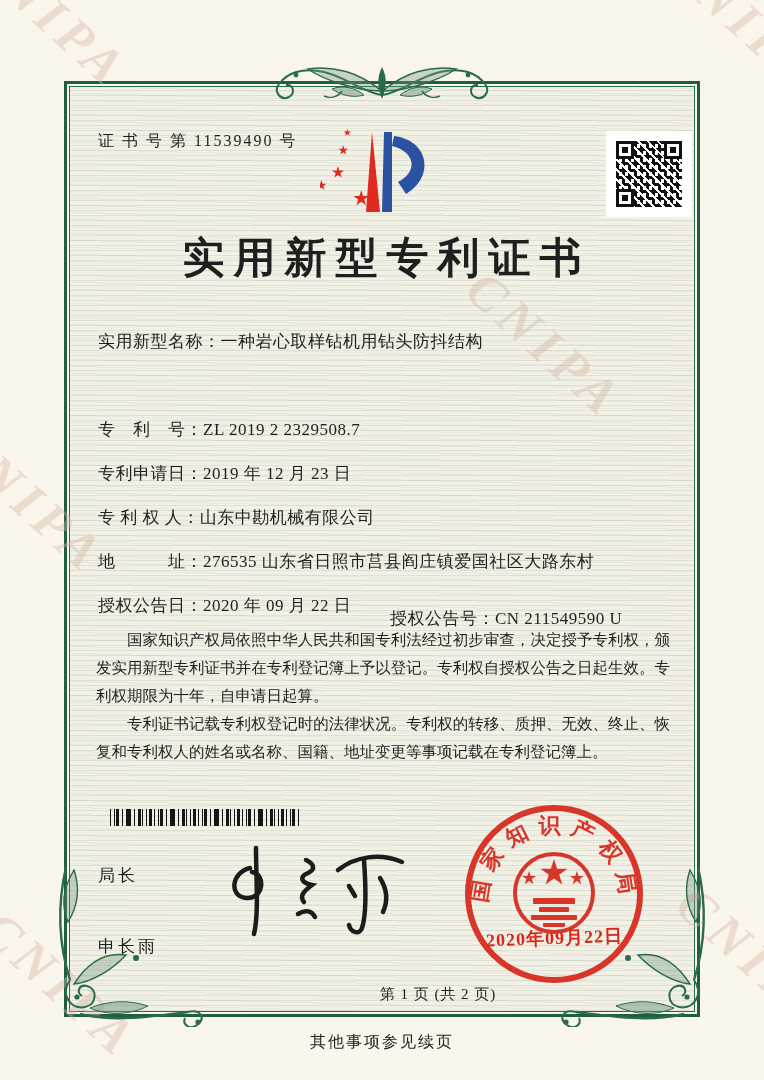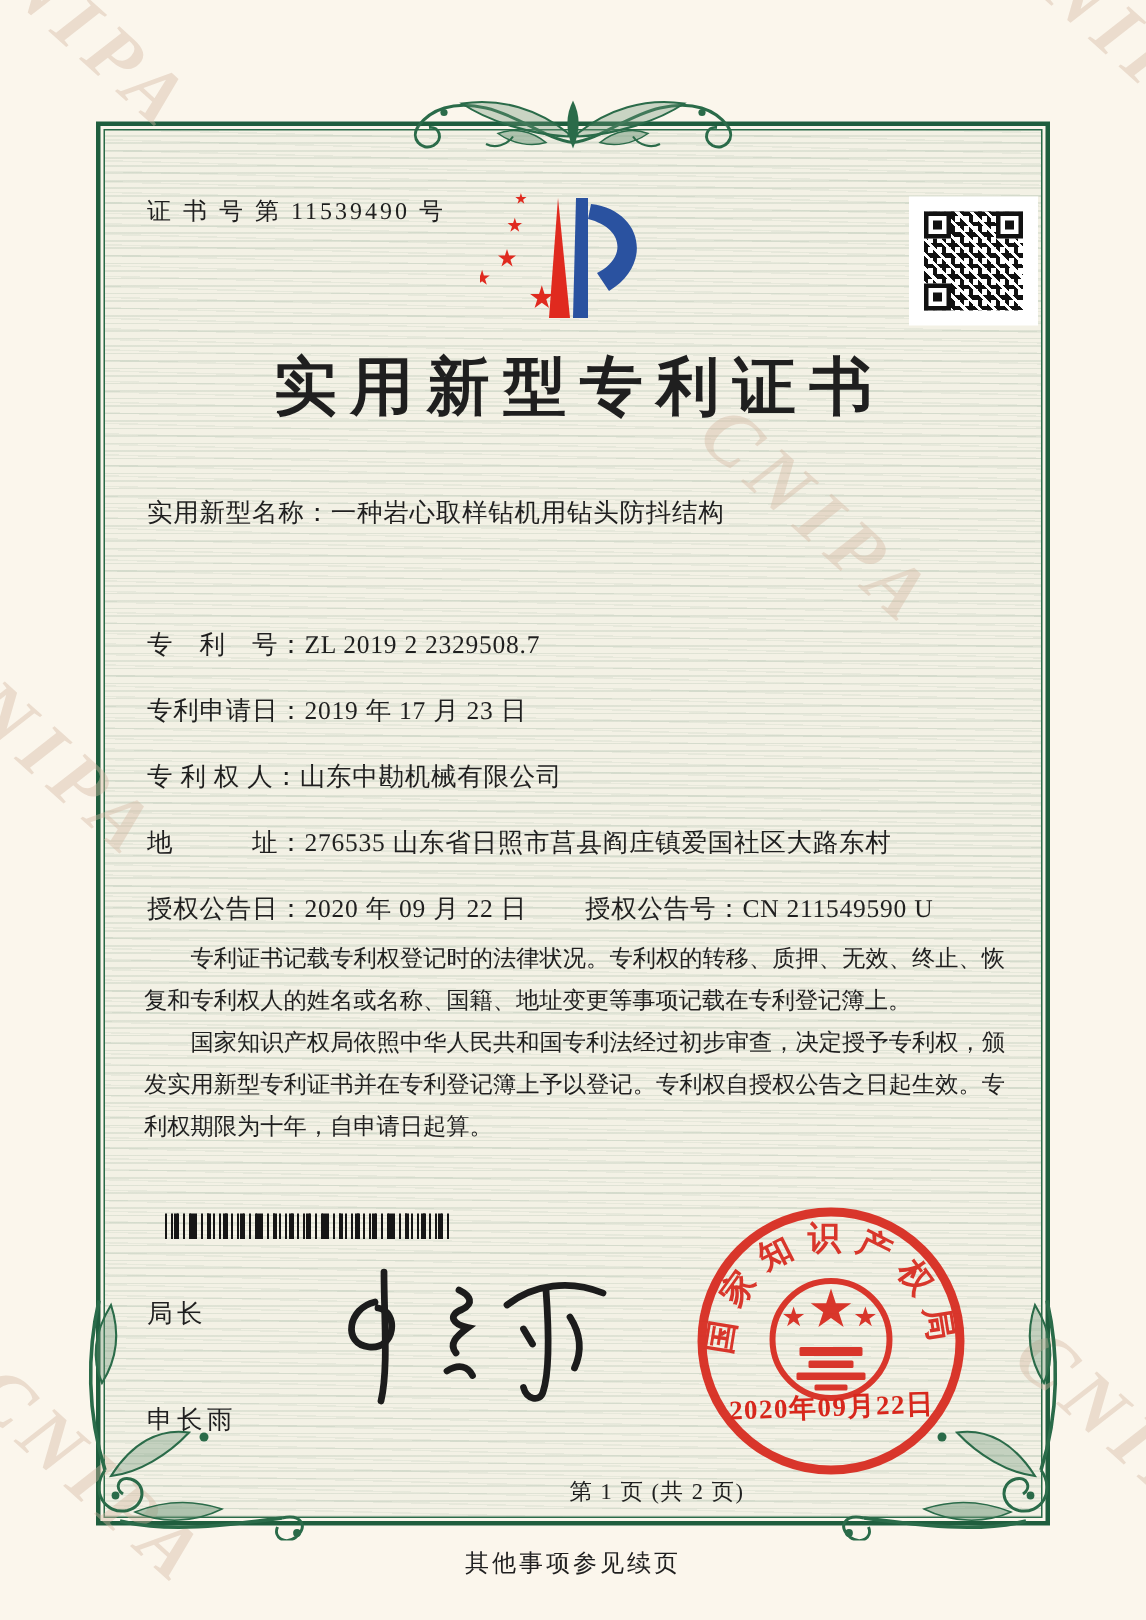--- a/index.html
+++ b/index.html
@@ -29,21 +29,21 @@
       #f3f1e5;
   }
   .content{position:absolute; inset:0; z-index:3;padding-left:21px;}
   .cert-no{position:absolute; left:98px; top:131px; font-size:16px; letter-spacing:2px;}
   .title{
     position:absolute; left:64px; top:230px; width:636px; text-align:center;
     font-size:42px; font-weight:bold; letter-spacing:9px; text-indent:9px;
   }
   .row{position:absolute; left:98px; width:580px; font-size:17px; letter-spacing:0.5px; white-space:nowrap;}
   .row .lbl{display:inline-block;}
-  .grant-no{position:absolute; left:292px; top:0;}
+  .grant-no{position:absolute; left:292px; top:13px;}
   .paras{position:absolute; left:96px; top:626px; width:574px; font-size:15.5px; line-height:28px; text-align:justify;}
   .paras p{margin:0; text-indent:2em;}
   .barcode{
     position:absolute; left:110px; top:809px; width:190px; height:17px;
     background:
       repeating-linear-gradient(90deg,#161616 0 1.5px,transparent 1.5px 4px),
       repeating-linear-gradient(90deg,transparent 0 6px,#161616 6px 9px,transparent 9px 11px);
   }
   .director-label{position:absolute; left:98px; top:864px; font-size:17px; letter-spacing:3px;}
   .director-name{position:absolute; left:98px; top:899px; font-size:17px; letter-spacing:3px;margin-top:36px;}
@@ -161,38 +161,38 @@
 
     <h1 class="title" style="margin:0;">实用新型专利证书</h1>
 
     <div class="row" style="top:330px;">
       <span class="lbl">实用新型名称：</span><span>一种岩心取样钻机用钻头防抖结构</span>
     </div>
     <div class="row" style="top:418px;">
       <span class="lbl">专　利　号：</span><span>ZL 2019 2 2329508.7</span>
     </div>
     <div class="row" style="top:462px;">
-      <span class="lbl">专利申请日：</span><span>2019 年 17 月 23 日</span>
+      <span class="lbl">专利申请日：</span><span>2019 年 12 月 23 日</span>
     </div>
     <div class="row" style="top:506px;">
       <span class="lbl">专 利 权 人：</span><span>山东中勘机械有限公司</span>
     </div>
     <div class="row" style="top:550px;">
       <span class="lbl">地　　　址：</span><span>276535  山东省日照市莒县阎庄镇爱国社区大路东村</span>
     </div>
     <div class="row" style="top:594px;">
       <span class="lbl">授权公告日：</span><span>2020 年 09 月 22 日</span>
       <span class="grant-no">
         <span>授权公告号：</span><span>CN 211549590 U</span>
       </span>
     </div>
 
     <div class="paras">
+      <p>国家知识产权局依照中华人民共和国专利法经过初步审查，决定授予专利权，颁发实用新型专利证书并在专利登记簿上予以登记。专利权自授权公告之日起生效。专利权期限为十年，自申请日起算。</p>
       <p>专利证书记载专利权登记时的法律状况。专利权的转移、质押、无效、终止、恢复和专利权人的姓名或名称、国籍、地址变更等事项记载在专利登记簿上。</p>
-      <p>国家知识产权局依照中华人民共和国专利法经过初步审查，决定授予专利权，颁发实用新型专利证书并在专利登记簿上予以登记。专利权自授权公告之日起生效。专利权期限为十年，自申请日起算。</p>
     </div>
 
     <div class="barcode"></div>
 
     <div class="director-label">局长</div>
     <div class="director-name">申长雨</div>
 
     <svg class="signature" viewBox="0 0 220 100">
       <g fill="none" stroke="#1c1c1c" stroke-width="4.5" stroke-linecap="round">
         <path d="M38,30 C20,34 16,58 34,60 C52,62 54,36 40,34"></path>

